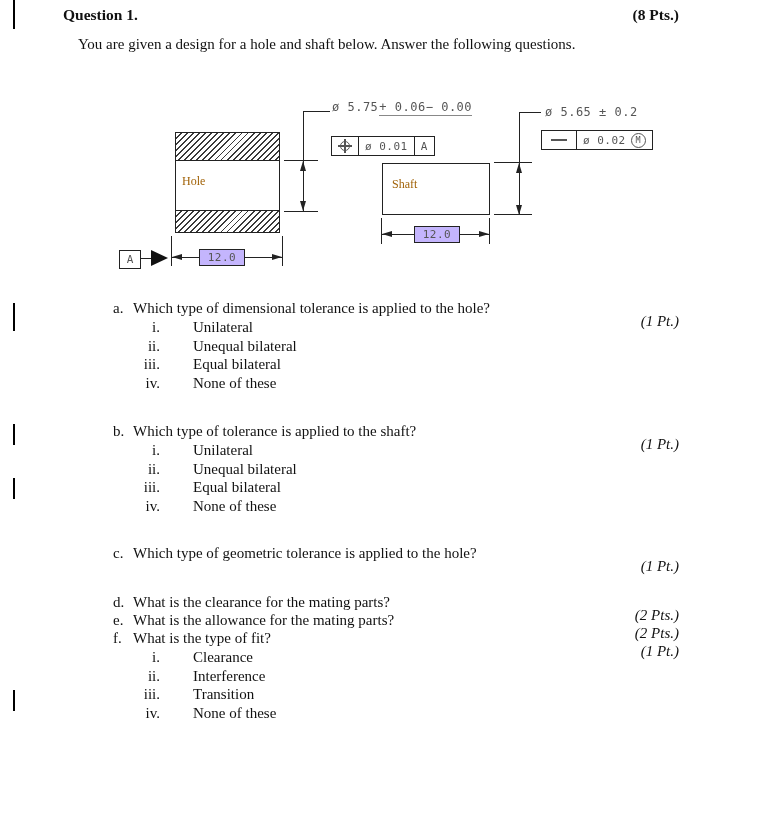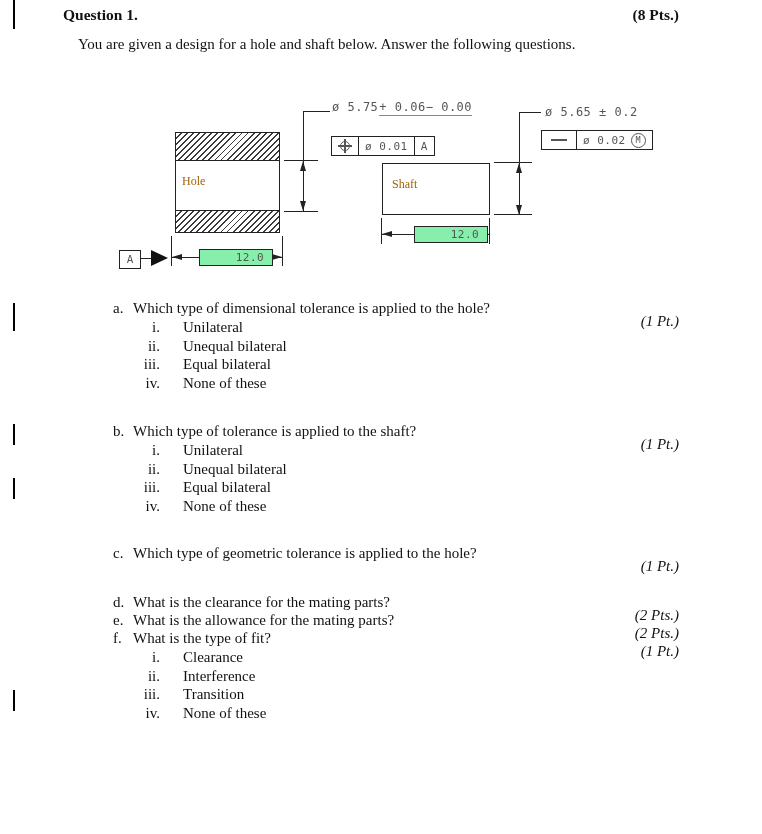--- a/index.html
+++ b/index.html
@@ -28,22 +28,22 @@
   .band-bottom{position:absolute;left:0;right:0;bottom:0;height:21px;border-top:1.5px solid #222;}
   .part-label{position:absolute;font-size:12px;color:#a16207;background:#fff;padding:0 2px;}
   .shaft-part{position:absolute;left:382px;top:163px;width:108px;height:52px;border:1.5px solid #222;box-sizing:border-box;background:#fff;}
 
   .arr{position:absolute;width:0;height:0;}
   .arr.up{border-left:3.5px solid transparent;border-right:3.5px solid transparent;border-bottom:10px solid #222;}
   .arr.down{border-left:3.5px solid transparent;border-right:3.5px solid transparent;border-top:10px solid #222;}
   .arr.left{border-top:3.5px solid transparent;border-bottom:3.5px solid transparent;border-right:10px solid #222;}
   .arr.right{border-top:3.5px solid transparent;border-bottom:3.5px solid transparent;border-left:10px solid #222;}
 
-  .dimbox{position:absolute;border:1px solid #222;background:#86efac;display:flex;align-items:center;justify-content:center;
-    font-family:"DejaVu Sans Mono",monospace;font-size:11px;color:#555;letter-spacing:.5px;padding-left:28px;}
+  .dimbox{position:absolute;border:1px solid #222;background:#c4b5fd;display:flex;align-items:center;justify-content:center;
+    font-family:"DejaVu Sans Mono",monospace;font-size:11px;color:#555;letter-spacing:.5px;}
 
   .callout{position:absolute;display:flex;gap:1px;align-items:flex-start;}
   .tolstack{display:flex;flex-direction:row;line-height:14px;border-bottom:1px solid #888;padding-bottom:1px;}
 
   .fcf{position:absolute;display:flex;align-items:stretch;height:18px;border:1px solid #222;background:#fff;}
   .fcf .cell{display:flex;align-items:center;justify-content:center;padding:0 6px;border-left:1px solid #222;
     font-family:"DejaVu Sans Mono",monospace;font-size:11px;color:#555;letter-spacing:.5px;}
   .fcf .cell:first-child{border-left:none;}
 
   .pos-icon{position:relative;width:14px;height:14px;display:inline-block;}
@@ -60,21 +60,21 @@
   .datum-tri{position:absolute;left:151px;top:250px;width:0;height:0;border-top:8.5px solid transparent;
     border-bottom:8.5px solid transparent;border-left:17px solid #111;}
 
   
   .q{position:absolute;left:113px;right:0;font-size:15px;}
   .q-head{position:relative;line-height:19px;}
   .q-label{display:inline-block;width:20px;}
   .q-points{position:absolute;right:83px;top:13px;font-style:italic;}
   .opt{display:flex;line-height:18.6px;}
   .opt-num{width:27px;margin-left:20px;text-align:right;}
-  .opt-text{margin-left:23px;}
+  .opt-text{margin-left:33px;}
 </style>
 </head>
 <body>
 
 <div class="mark" style="top:0;height:29px"></div>
 <div class="mark" style="top:303px;height:28px"></div>
 <div class="mark" style="top:424px;height:21px"></div>
 <div class="mark" style="top:478px;height:21px"></div>
 <div class="mark" style="top:690px;height:21px"></div>
 

